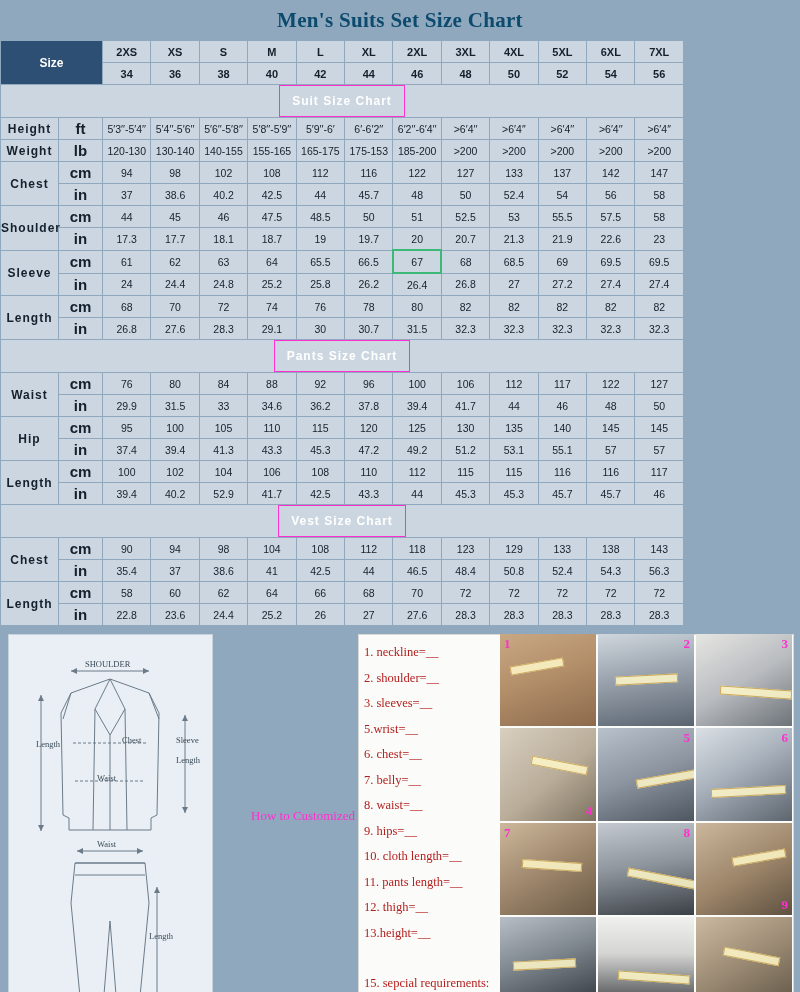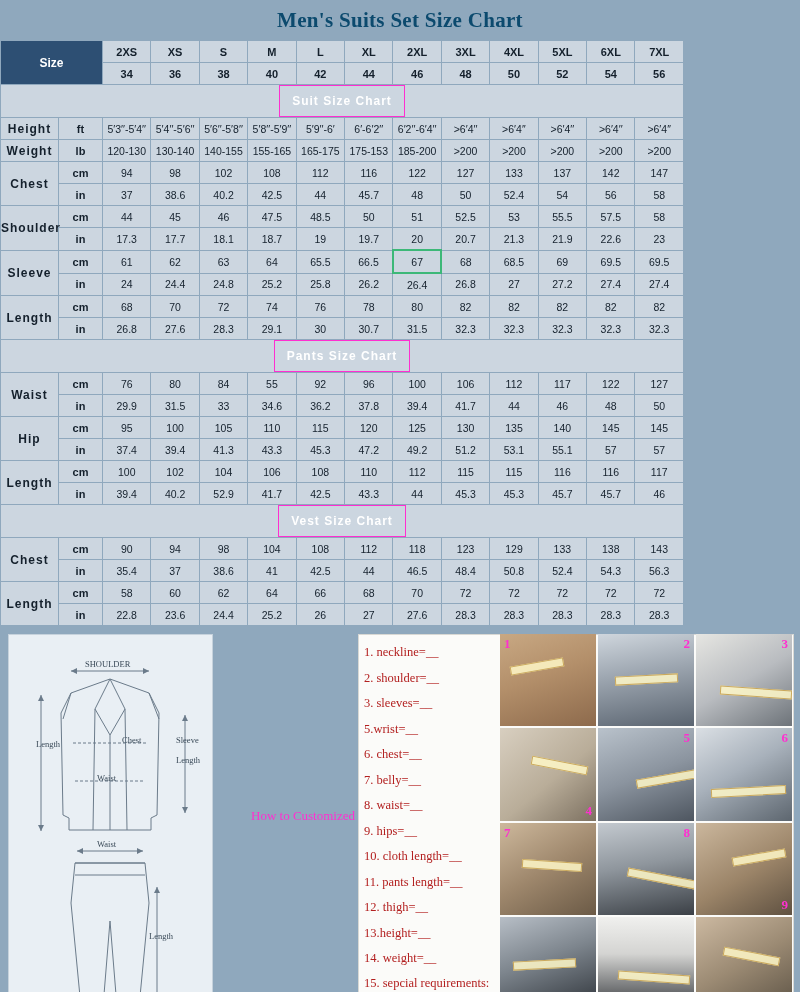--- a/index.html
+++ b/index.html
@@ -71,21 +71,21 @@
   }
   td.rowlabel{
     background:#ccd6e0;
     font-weight:bold;
     font-size:12px;
     letter-spacing:1px;
   }
   td.unit{
     background:#ccd6e0;
     font-weight:bold;
-    font-size:11px;
+    font-size:15px;
   }
   td.alt{background:#c2ccd8;}
   td.hl{
     border:2px solid #3cb878 !important;
   }
   .col0{width:58px;}
   .col1{width:44px;}
   .dcol{width:auto;}
 
   
@@ -401,21 +401,21 @@
         </tr>
         <tr class="sectionrow">
           <td colspan="14"><span class="sectiontag">Pants Size Chart</span></td>
         </tr>
         <tr>
           <td class="rowlabel" rowspan="2">Waist</td>
           <td class="unit">cm</td>
           <td>76</td>
           <td>80</td>
           <td>84</td>
-          <td>55</td>
+          <td>88</td>
           <td>92</td>
           <td>96</td>
           <td>100</td>
           <td>106</td>
           <td>112</td>
           <td>117</td>
           <td>122</td>
           <td>127</td>
         </tr>
         <tr>
@@ -625,21 +625,20 @@
         <div>3. sleeves=__</div>
         <div>5.wrist=__</div>
         <div>6. chest=__</div>
         <div>7. belly=__</div>
         <div>8. waist=__</div>
         <div>9. hips=__</div>
         <div>10. cloth length=__</div>
         <div>11. pants length=__</div>
         <div>12. thigh=__</div>
         <div>13.height=__</div>
-        <div>14. weight=__</div>
       </div>
     <div class="special">15. sepcial requirements:</div>
 
     <div class="grid" id="photo-grid">
         <div class="cell ph1">
           <div class="tape" style="left: 10px; top: 28px; width: 52px; transform: rotate(-10deg);"></div>
           <span class="num n-tl">1</span>
         </div>
         <div class="cell ph2">
           <div class="tape" style="left: 17px; top: 41px; width: 61px; transform: rotate(-3deg);"></div>

